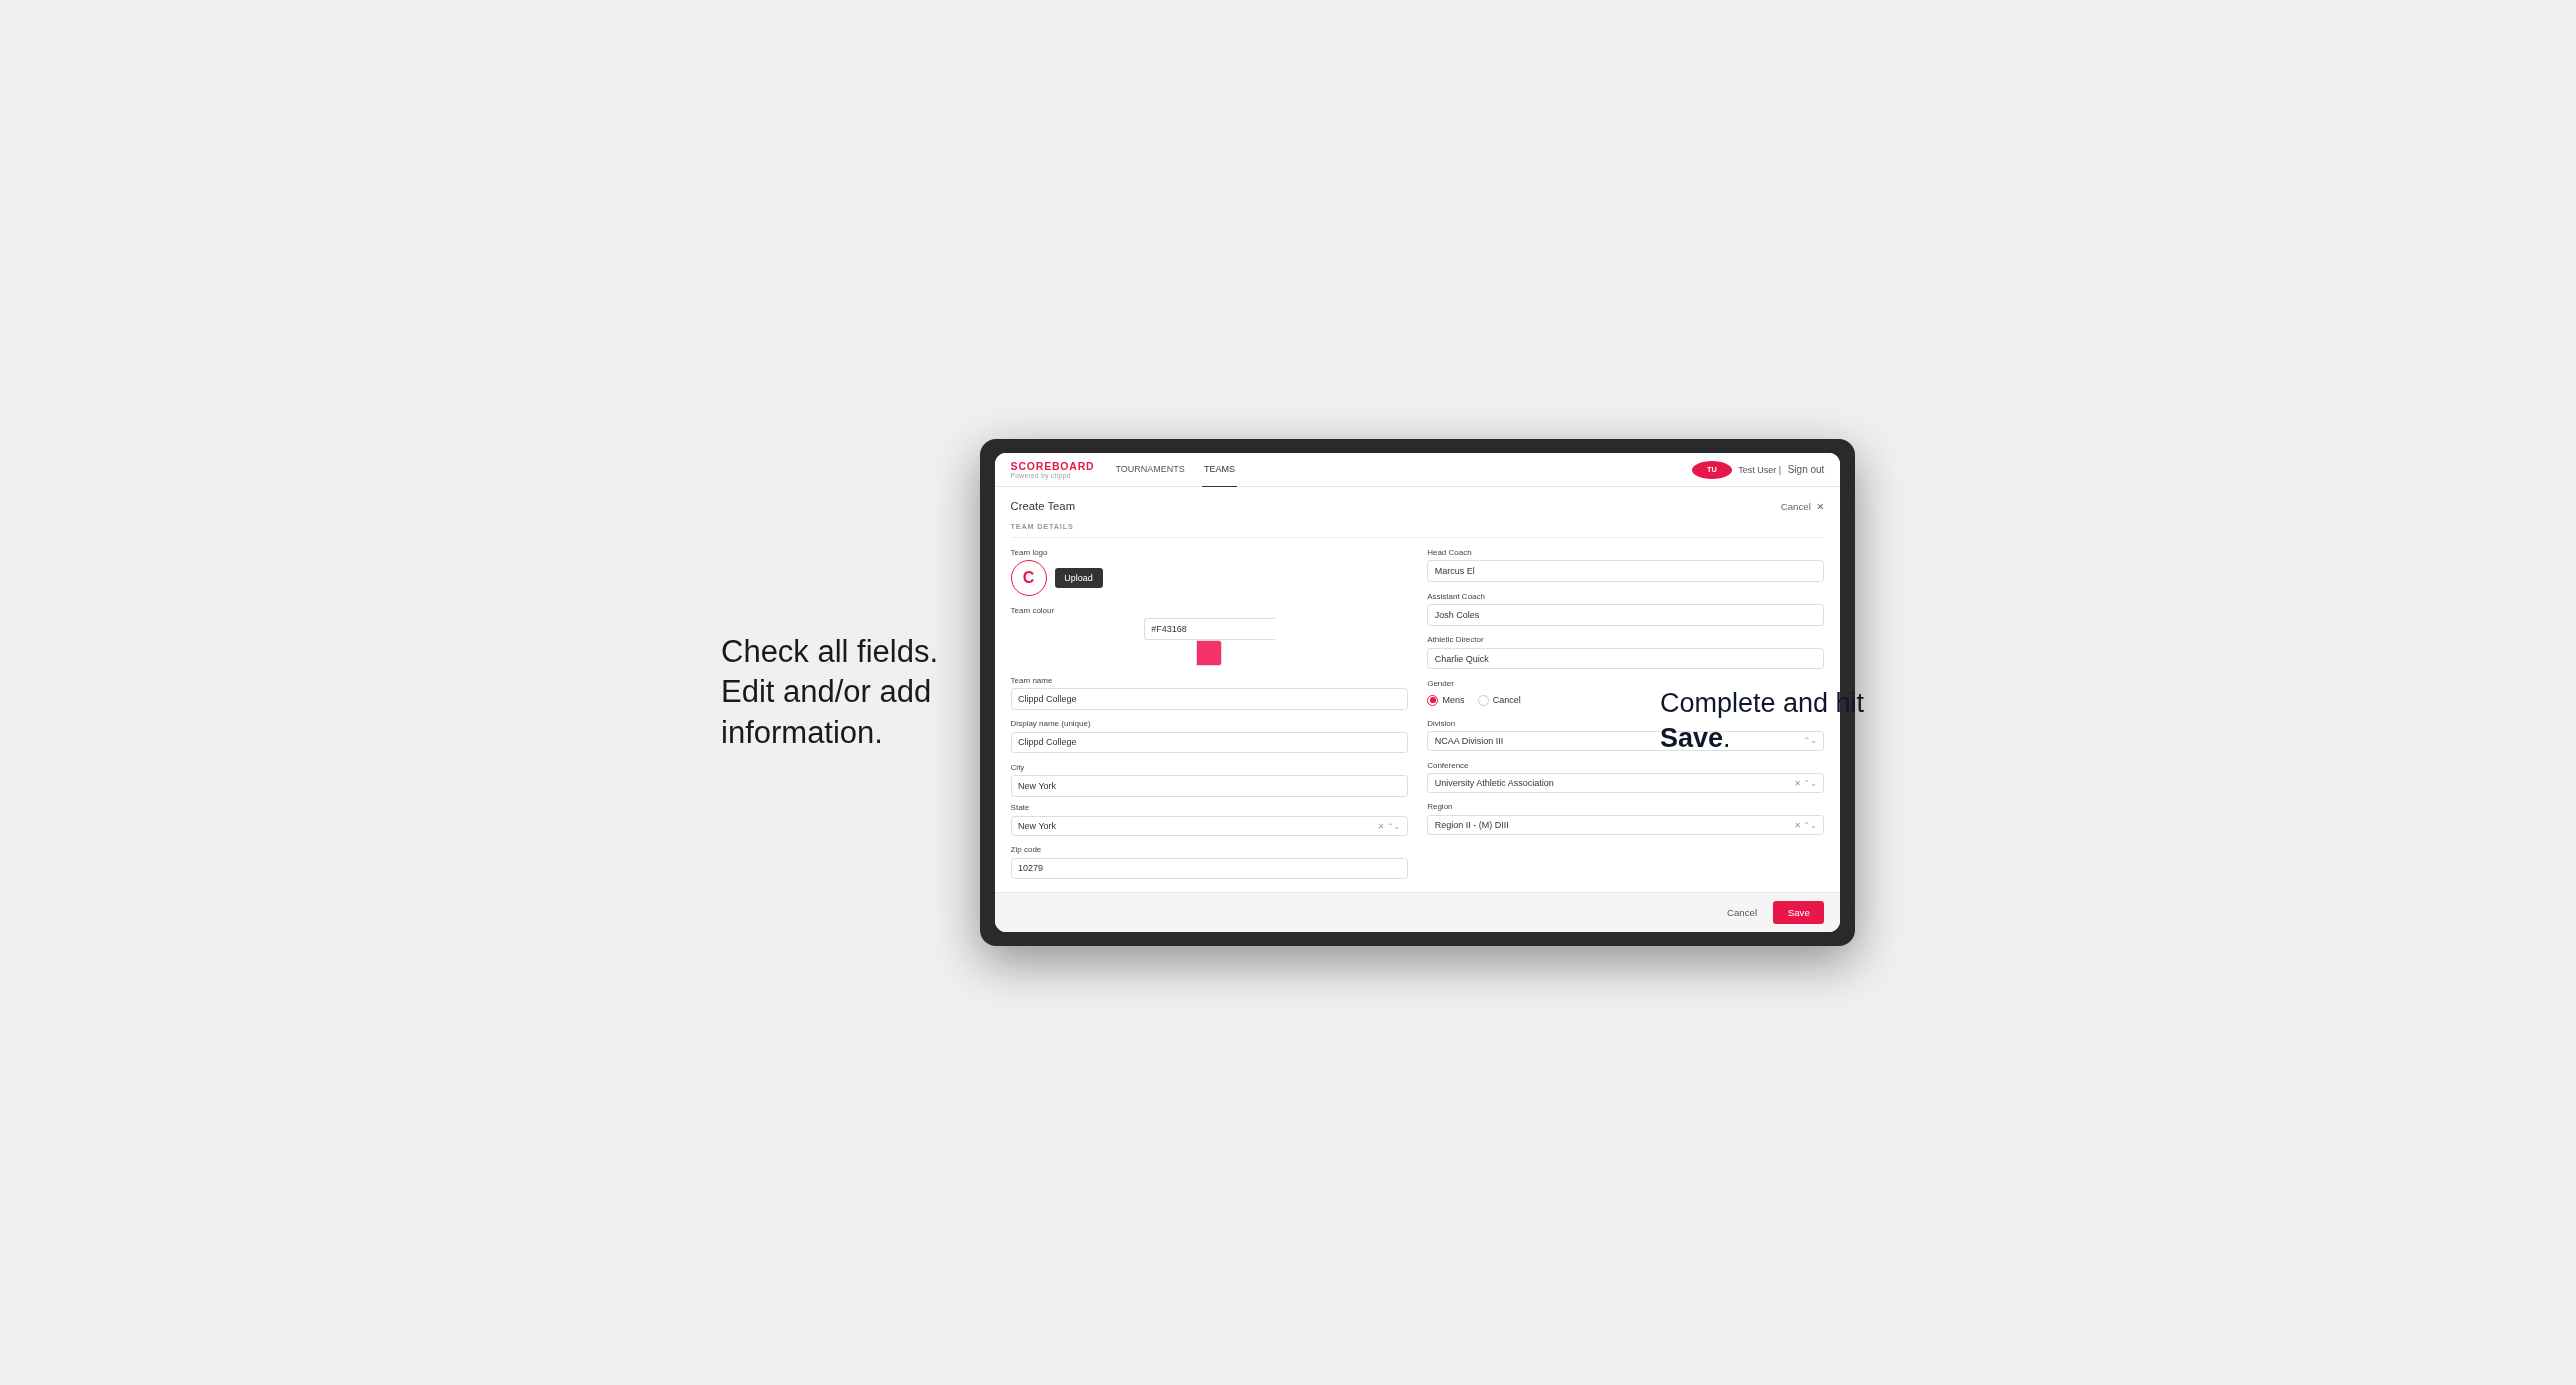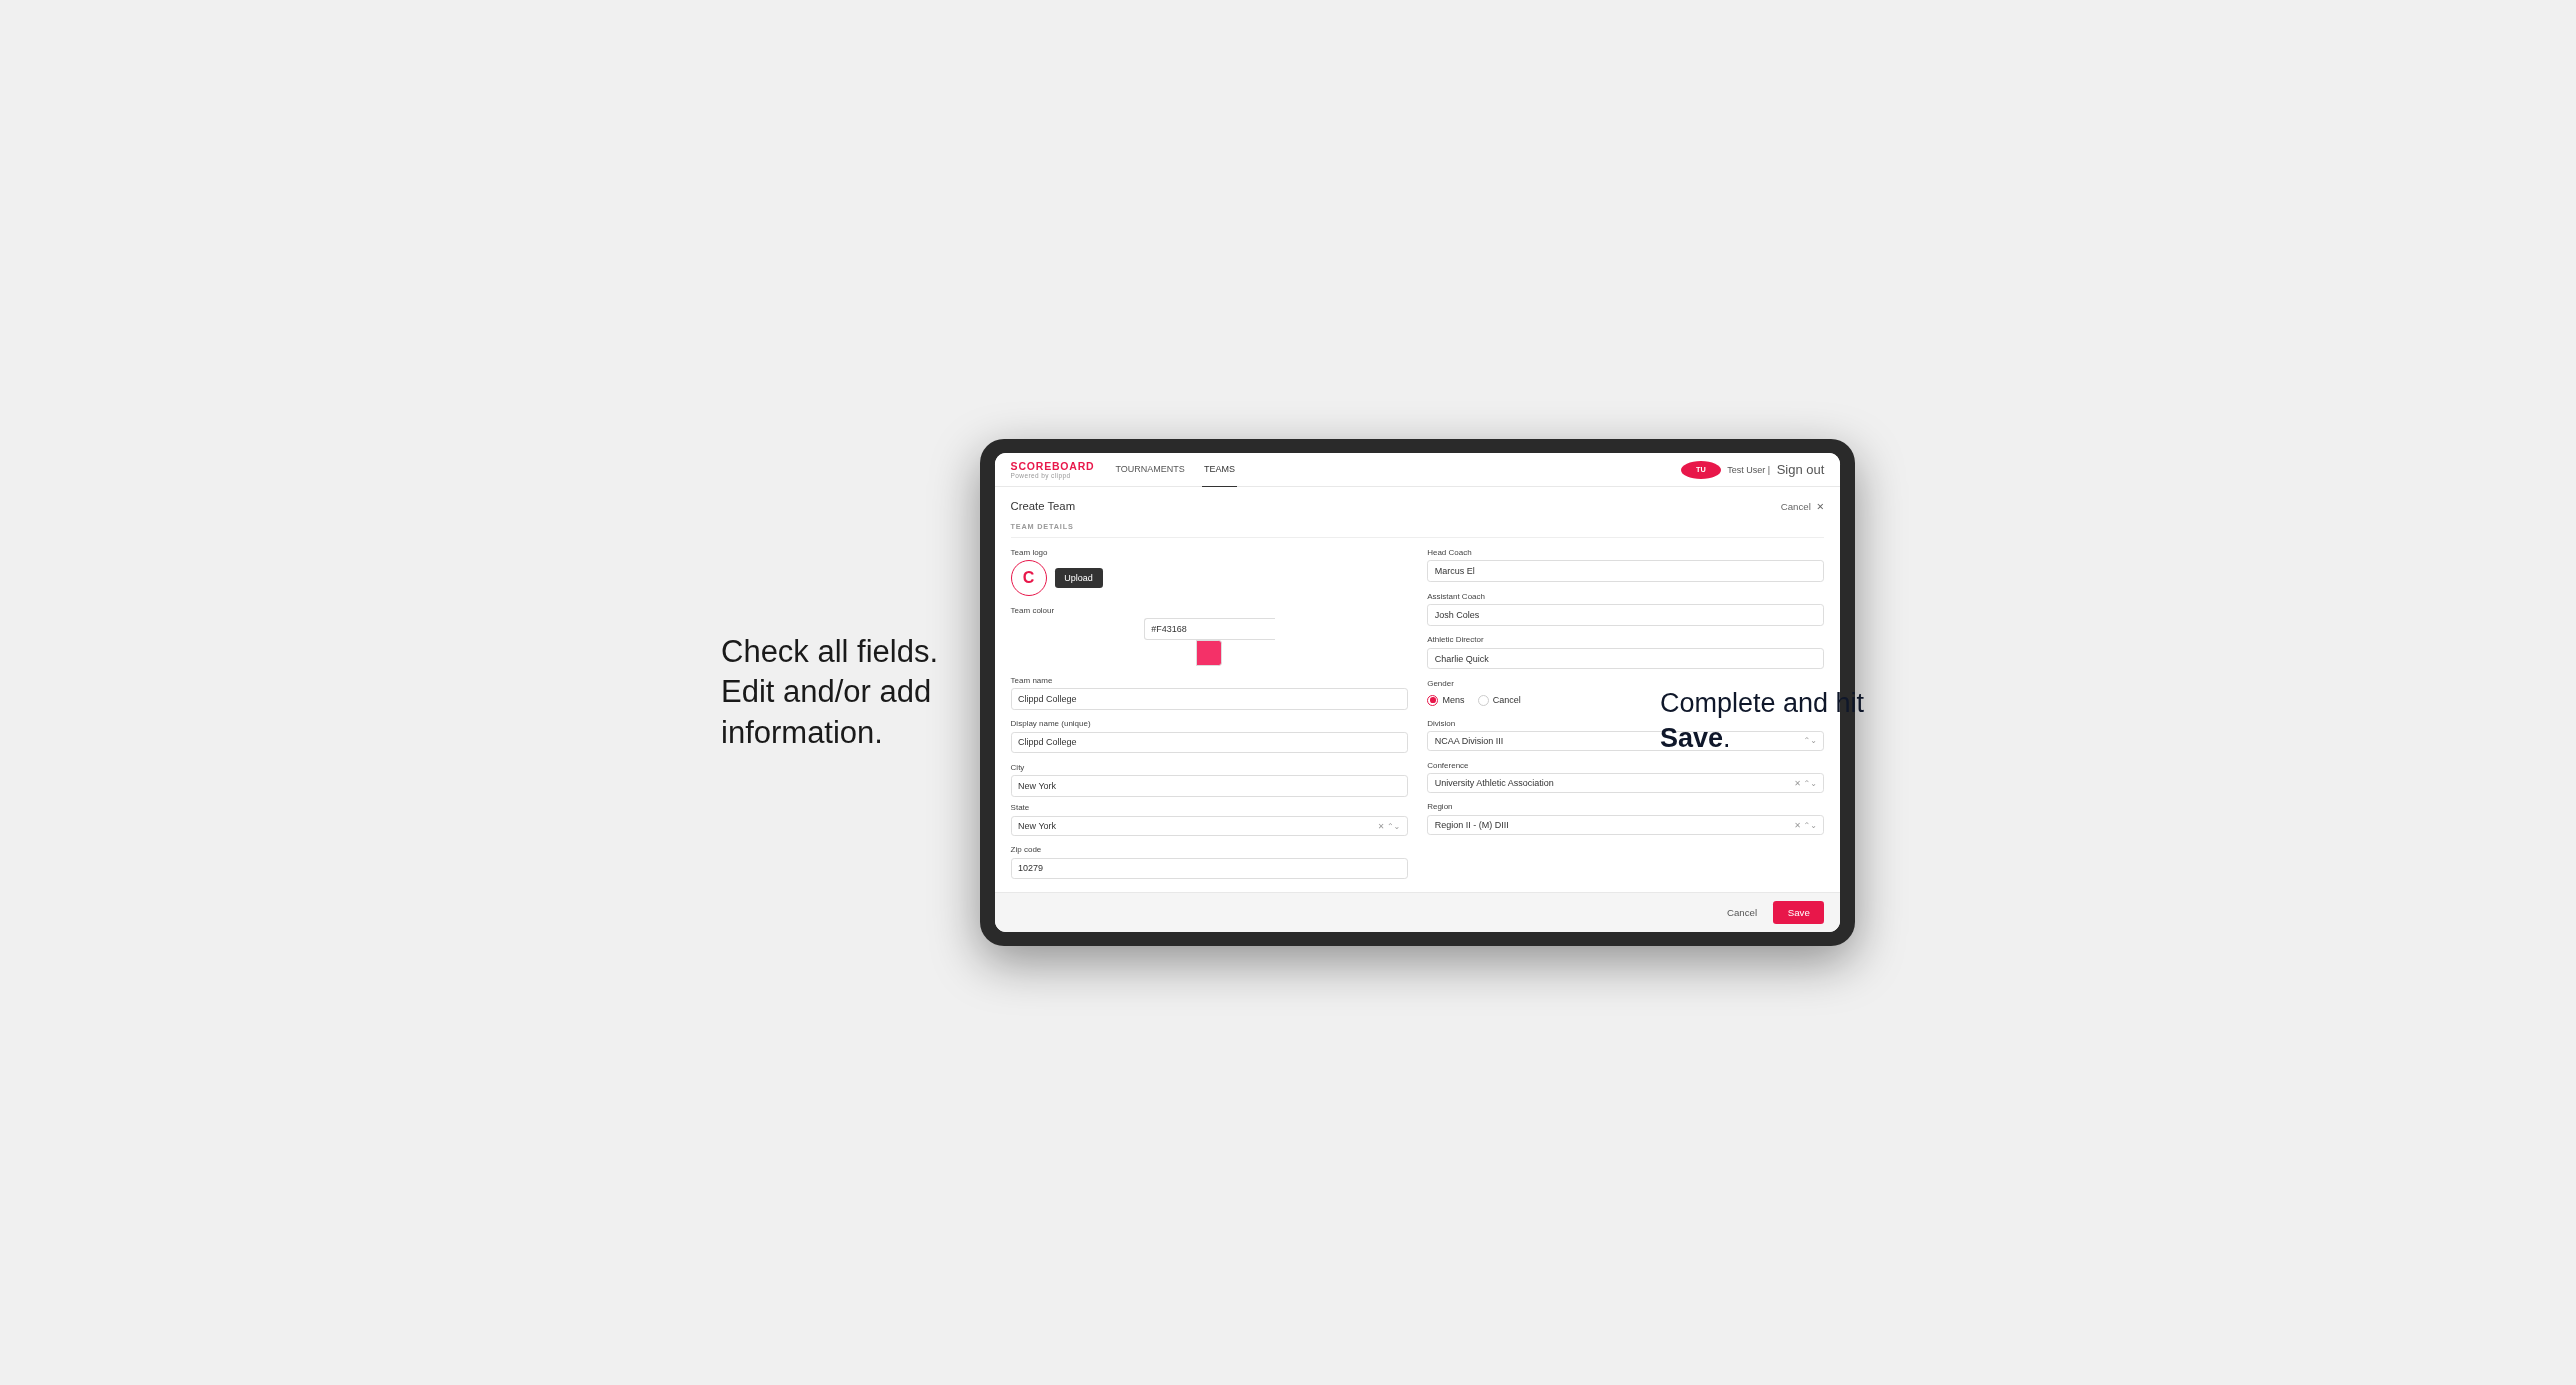--- a/index.html
+++ b/index.html
@@ -44,21 +44,21 @@
       transform: translateY(-10%);
     }
 
     .instruction-right strong {
       font-weight: 700;
     }
 
     
     .tablet {
       background: #2a2a2a;
-      border-radius: 24px;
+      border-radius: 16px;
       padding: 14.6px;
       flex: 1;
       box-shadow: 0 16px 49px rgba(0,0,0,0.4);
       position: relative;
     }
 
     .tablet-screen {
       background: #ffffff;
       border-radius: 11.3px;
       overflow: hidden;
@@ -134,21 +134,21 @@
       display: flex;
       align-items: center;
       justify-content: center;
       color: white;
       font-size: 7.3px;
       font-weight: 600;
     }
 
     .sign-out {
       color: #555;
-      font-size: 13px;
+      font-size: 10px;
       cursor: pointer;
     }
 
     
     .form-container {
       padding: 13px 16px;
       background: #fff;
     }
 
     .form-title {

